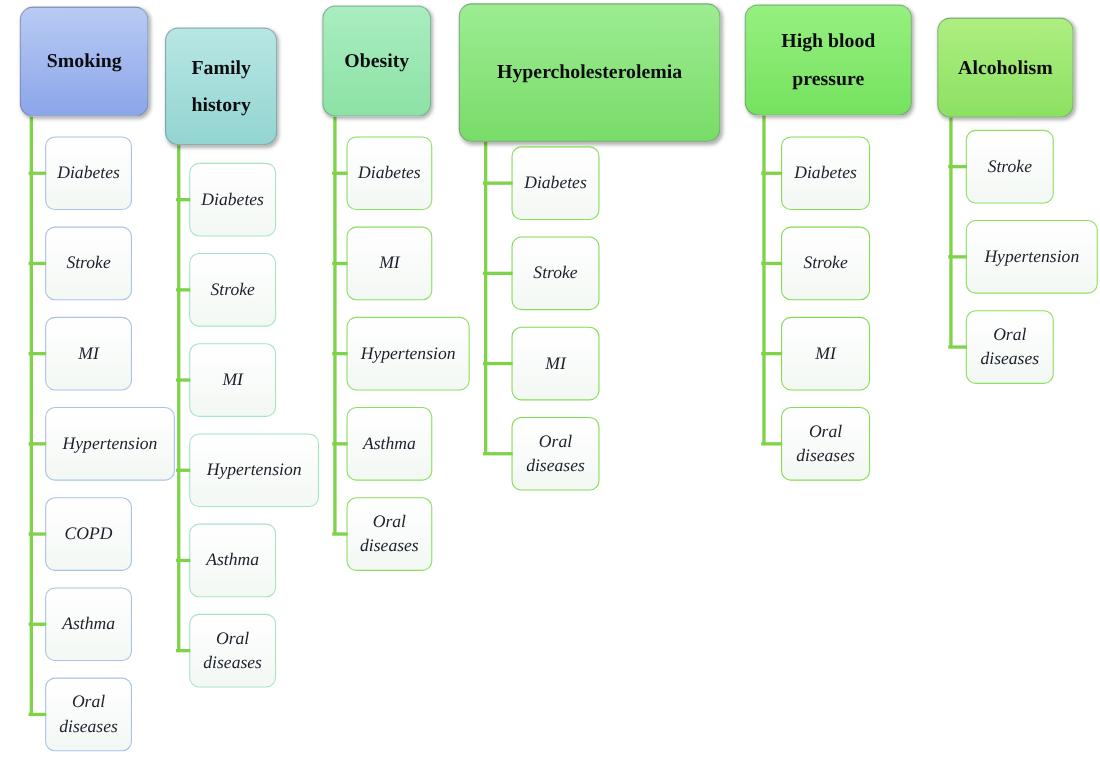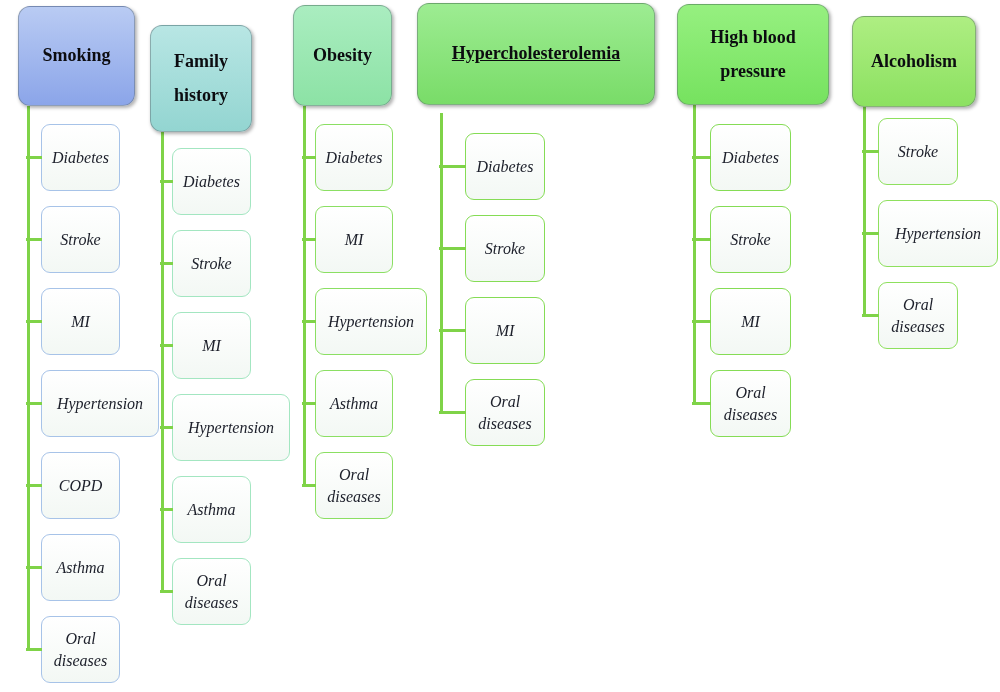--- a/index.html
+++ b/index.html
@@ -54,21 +54,21 @@
   .c2{left:293px;top:5px;}
   .c2 .header{width:99px;height:101px;}
   .c2 .trunk{left:10px;top:101px;height:380px;}
   .c2 .children{left:22px;top:119px;}
   .c2 .child{width:78px;}
   .c2 .child.wide{width:112px;}
   .c2 .child::before{left:-14px;width:14px;}
 
   
   .c3{left:417px;top:3px;}
-  .c3 .header{width:238px;height:102px;text-decoration:underline;}
+  .c3 .header{width:238px;height:126px;}
   .c3 .trunk{left:23px;top:110px;height:300px;}
   .c3 .children{left:48px;top:130px;}
   .c3 .child{width:80px;}
   .c3 .child::before{left:-27px;width:27px;}
 
   
   .c4{left:677px;top:4px;}
   .c4 .header{width:152px;height:101px;}
   .c4 .trunk{left:16px;top:101px;height:299px;}
   .c4 .children{left:33px;top:120px;}

